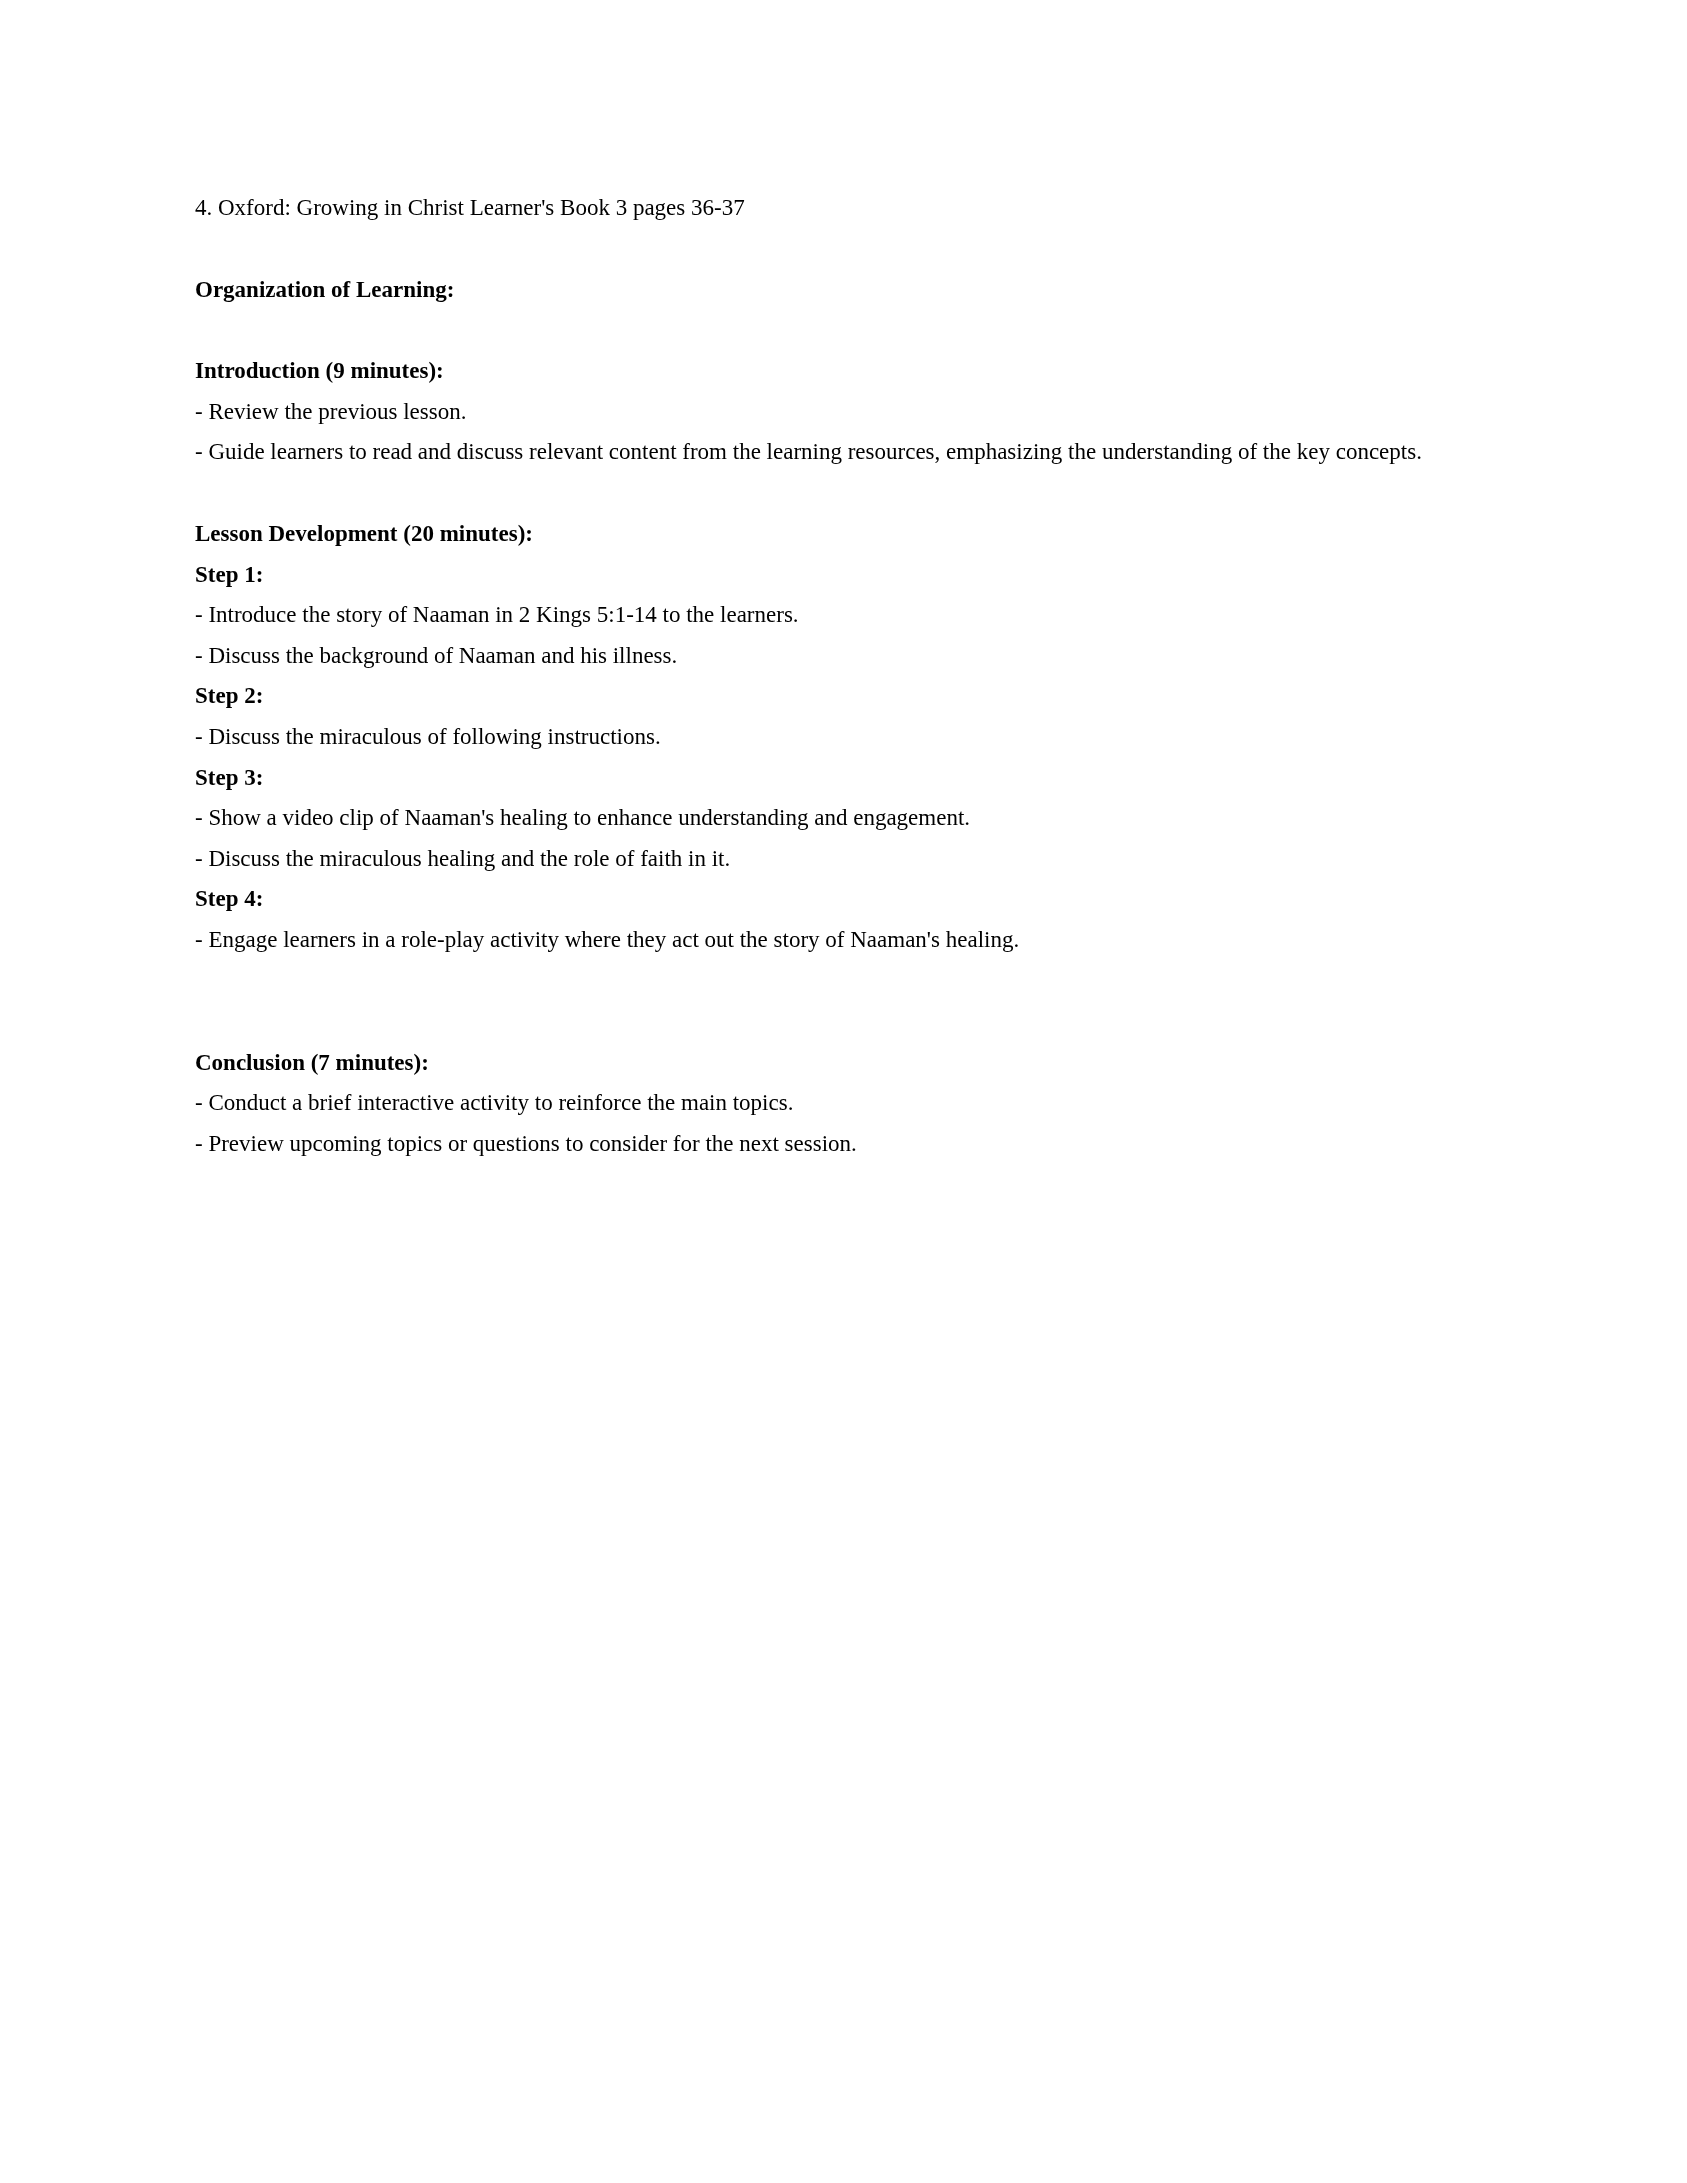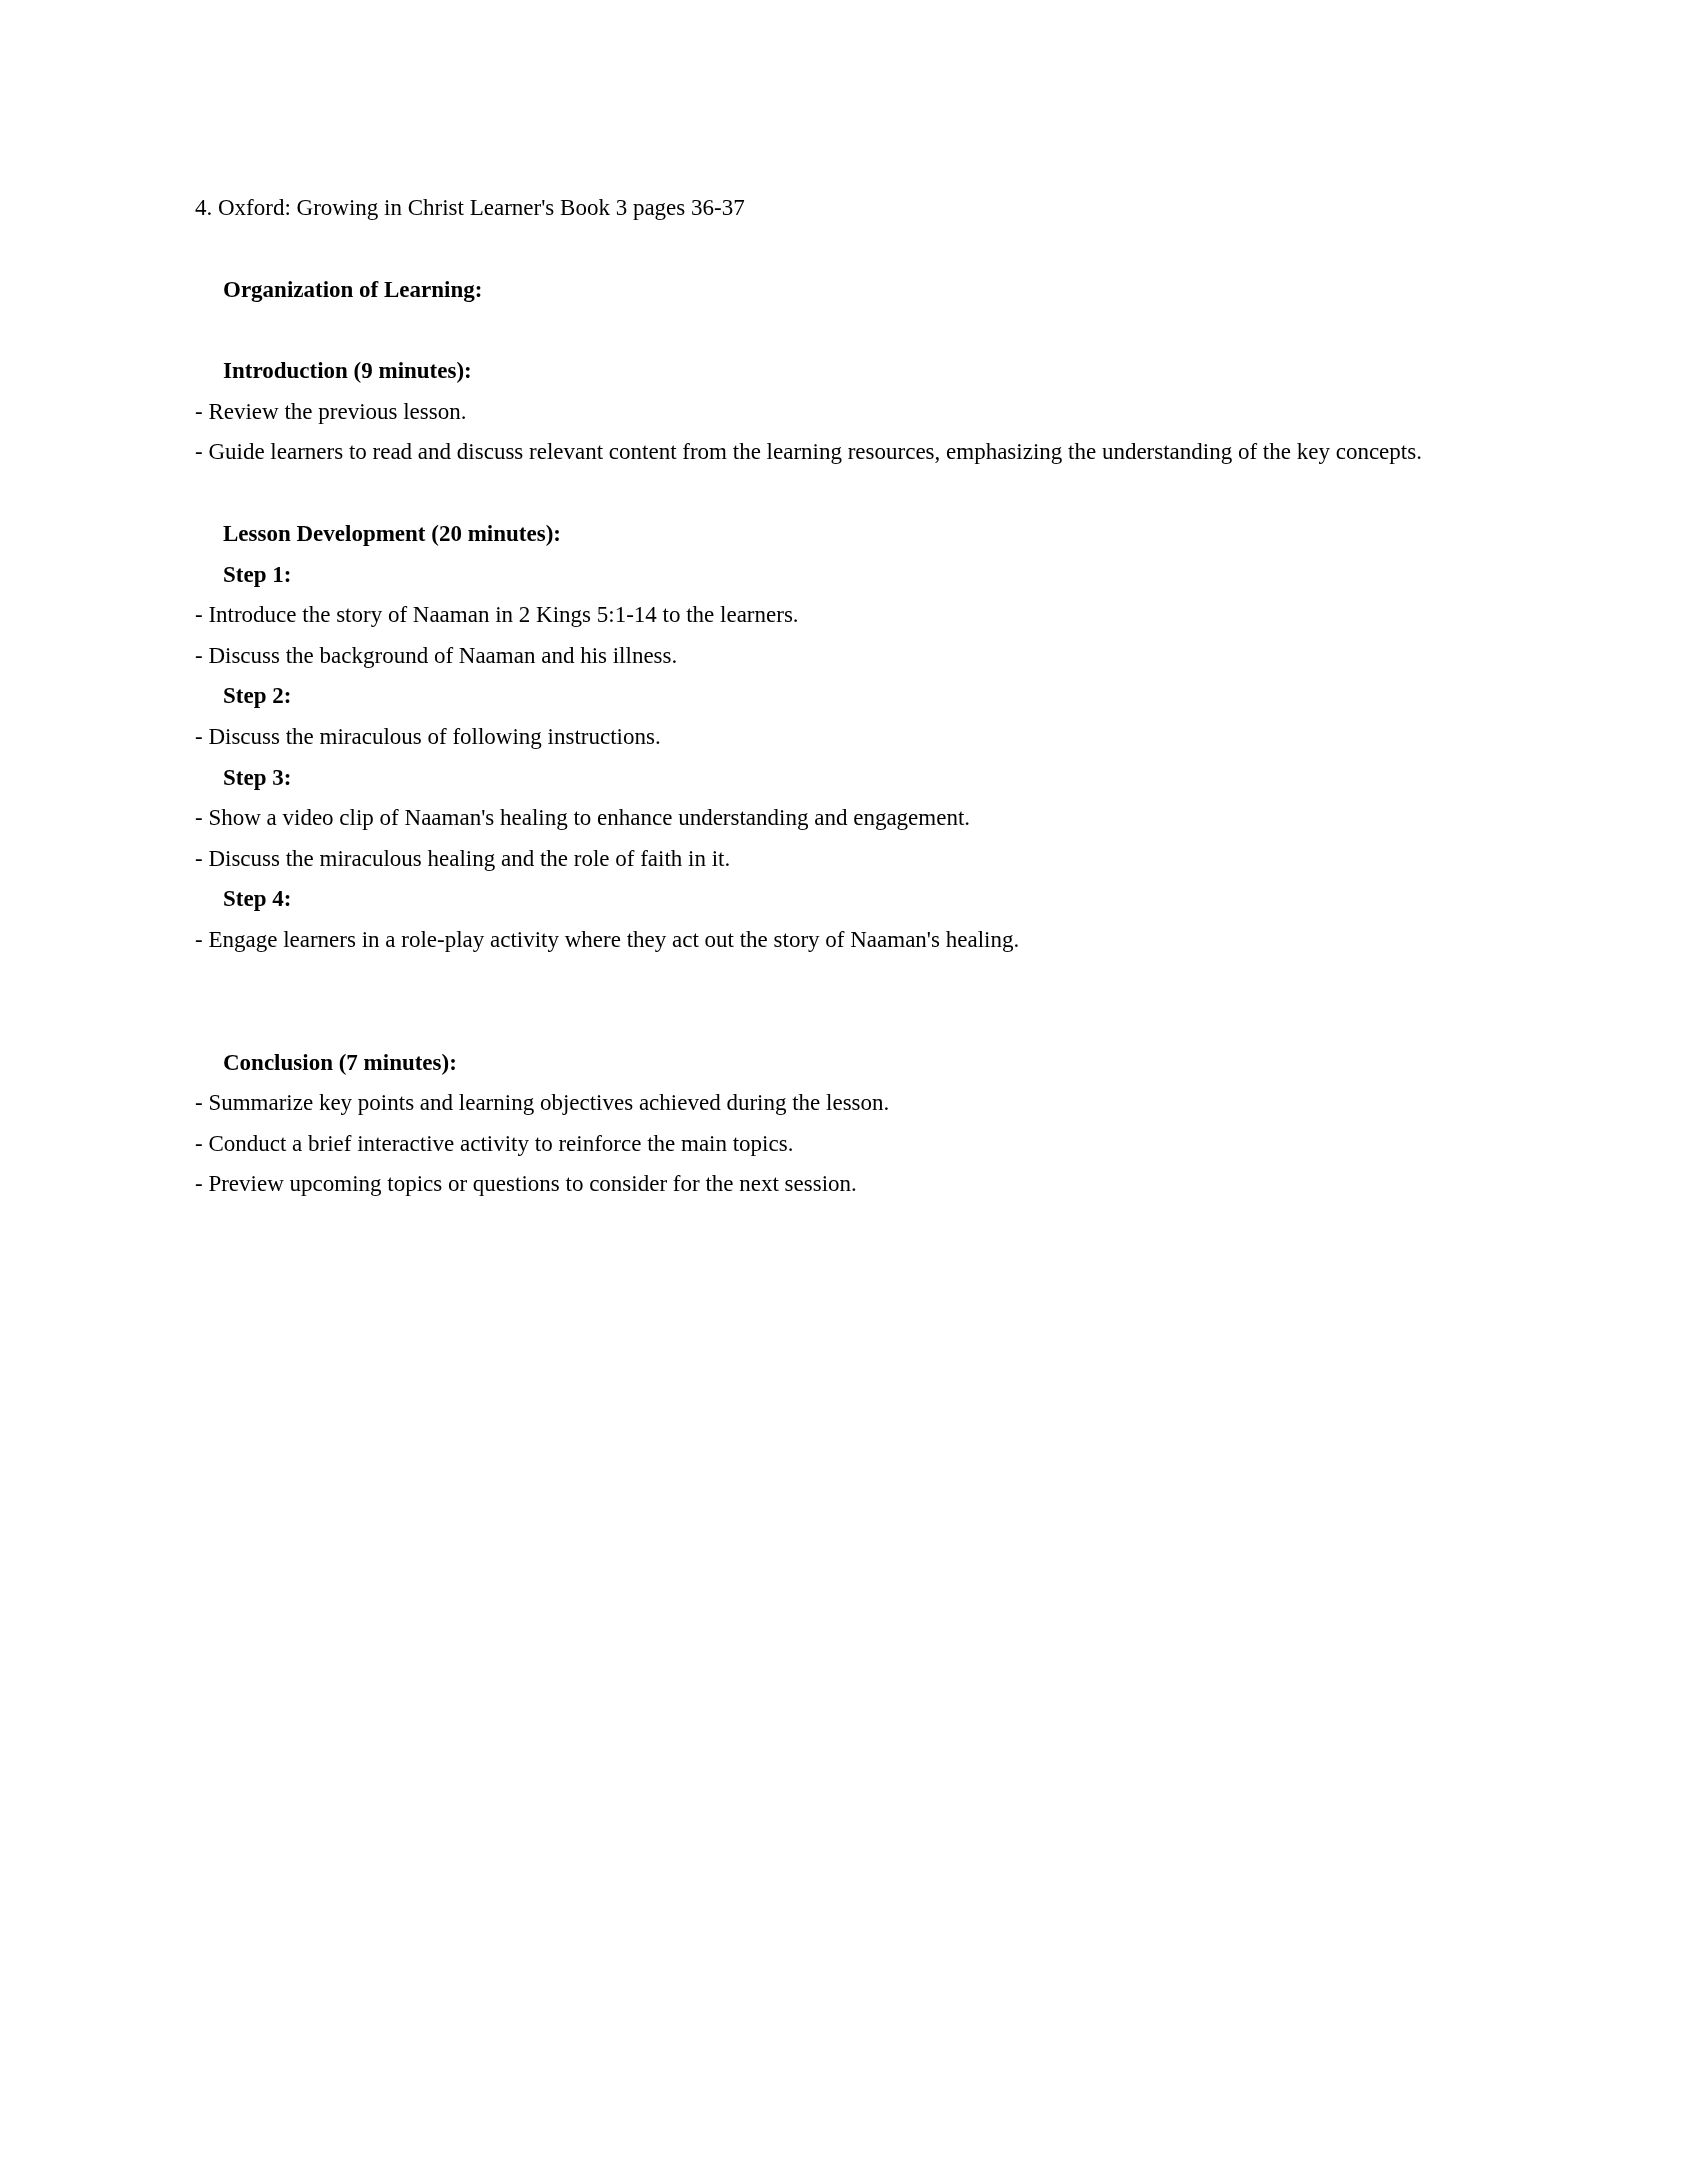--- a/index.html
+++ b/index.html
@@ -26,21 +26,20 @@
     font-family: "Liberation Serif", "DejaVu Serif", serif;
     font-size: 23px;
     line-height: 30px;
     color: #000000;
     margin: 0 0 10.6px 0;
     text-align: left;
     -webkit-font-smoothing: antialiased;
   }
   .para.heading {
     font-weight: bold;
-    margin-left: 28px;
   }
   
   .spacer {
     height: 41px;
   }
 </style>
 </head>
 <body>
 
 <div class="page">
@@ -76,19 +75,18 @@
     <p class="para">- Discuss the miraculous healing and the role of faith in it.</p>
 
     <p class="para heading">Step 4:</p>
     <p class="para">- Engage learners in a role-play activity where they act out the story of Naaman's healing.</p>
 
     <div class="spacer"></div>
     <div class="spacer"></div>
 
     <p class="para heading">Conclusion (7 minutes):</p>
 
-    <p class="para">- Summarize key points and learning objectives achieved during the lesson.</p>
     <p class="para">- Conduct a brief interactive activity to reinforce the main topics.</p>
     <p class="para">- Preview upcoming topics or questions to consider for the next session.</p>
 
   </div>
 </div>
 
 
 </body></html>

